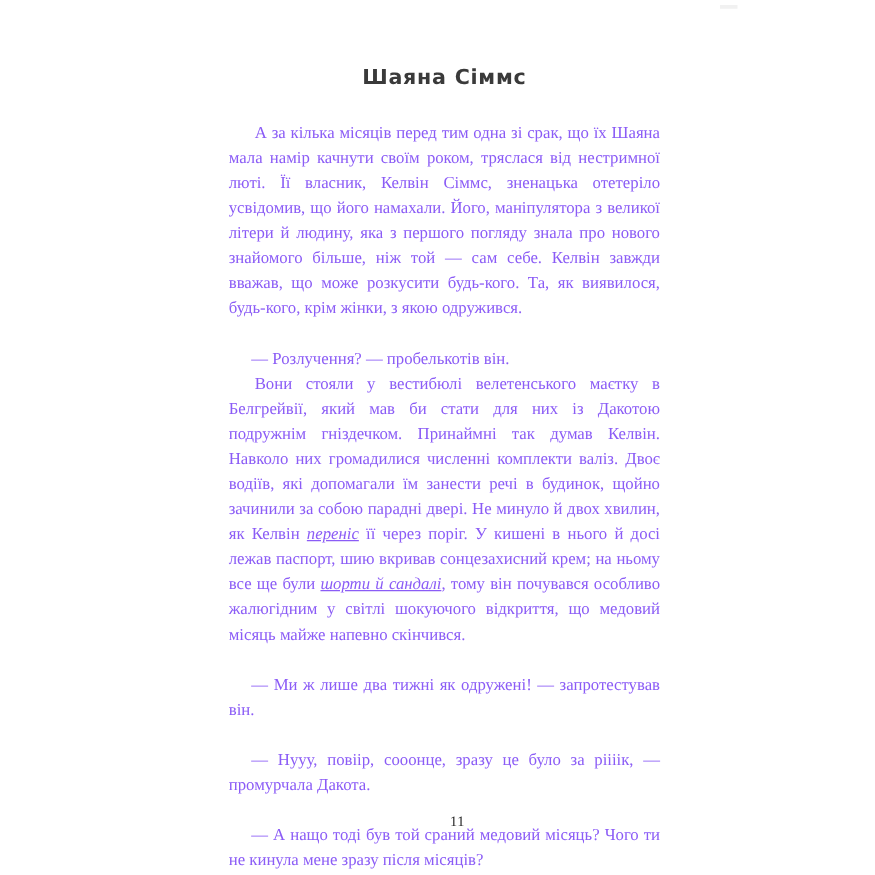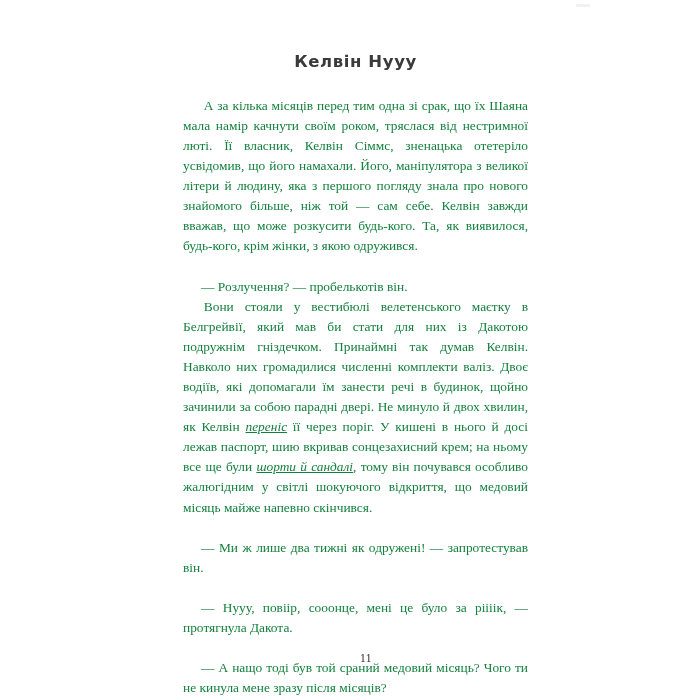--- a/index.html
+++ b/index.html
@@ -52,21 +52,21 @@
   }
 
   .para {
     margin: 0;
     font-size: 13.4px;
     line-height: 20.1px;
     text-align: justify;
     text-justify: inter-word;
     text-indent: 1.55em;
     hyphens: manual;
-    color: #15803d;
+    color: #8b5cf6;
     -webkit-font-smoothing: antialiased;
   }
 
   .para.dialogue {
     text-indent: 1.35em;
     margin-top: 20px;
   }
 
   .para em {
     font-style: italic;
@@ -88,32 +88,32 @@
 </style>
 </head>
 <body>
 
 <div class="page">
 
   <div class="scan-mark"></div>
 
   <div class="text-block">
 
-    <h1 class="chapter-title">Келвін Нууу</h1>
+    <h1 class="chapter-title">Шаяна Сіммс</h1>
 
     <p class="para">А за кілька місяців перед тим одна зі срак, що їх Шаяна мала намір качнути своїм роком, тряслася від нестримної люті. Її власник, Келвін Сіммс, зненацька отетеріло усвідомив, що його намахали. Його, маніпулятора з великої літери й людину, яка з першого погляду знала про нового знайомого більше, ніж той — сам себе. Келвін завжди вважав, що може розкусити будь-кого. Та, як виявилося, будь-кого, крім жінки, з якою одружився.</p>
 
     <p class="para dialogue">— Розлучення? — пробелькотів він.</p>
 
 
     <p class="para">Вони стояли у вестибюлі велетенського маєтку в Белгрейвії, який мав би стати для них із Дакотою подружнім гніздечком. Принаймні так думав Келвін. Навколо них громадилися численні комплекти валіз. Двоє водіїв, які допомагали їм занести речі в будинок, щойно зачинили за собою парадні двері. Не минуло й двох хвилин, як Келвін <em>переніс</em> її через поріг. У кишені в нього й досі лежав паспорт, шию вкривав сонцезахисний крем; на ньому все ще були <em>шорти й сандалі</em>, тому він почувався особливо жалюгідним у світлі шокуючого відкриття, що медовий місяць майже напевно скінчився.</p>
 
     <p class="para dialogue">— Ми ж лише два тижні як одружені! — запротестував він.</p>
 
-    <p class="para dialogue">— Нууу, повіір, сооонце, мені це було за ріііік, — протягнула Дакота.</p>
+    <p class="para dialogue">— Нууу, повіір, сооонце, зразу це було за ріііік, — промурчала Дакота.</p>
 
     <p class="para dialogue">— А нащо тоді був той сраний медовий місяць? Чого ти не кинула мене зразу після місяців?</p>
 
     <p class="para dialogue">— Тре’ були подрууужні стосунки, котичкууу. Шоп ти не заївляв мені поцім, шо я тобііі відмооовила і суддя визнав наше  недіііісним.</p>
 
   </div>
 
   <div class="folio">11</div>
 
 </div>

